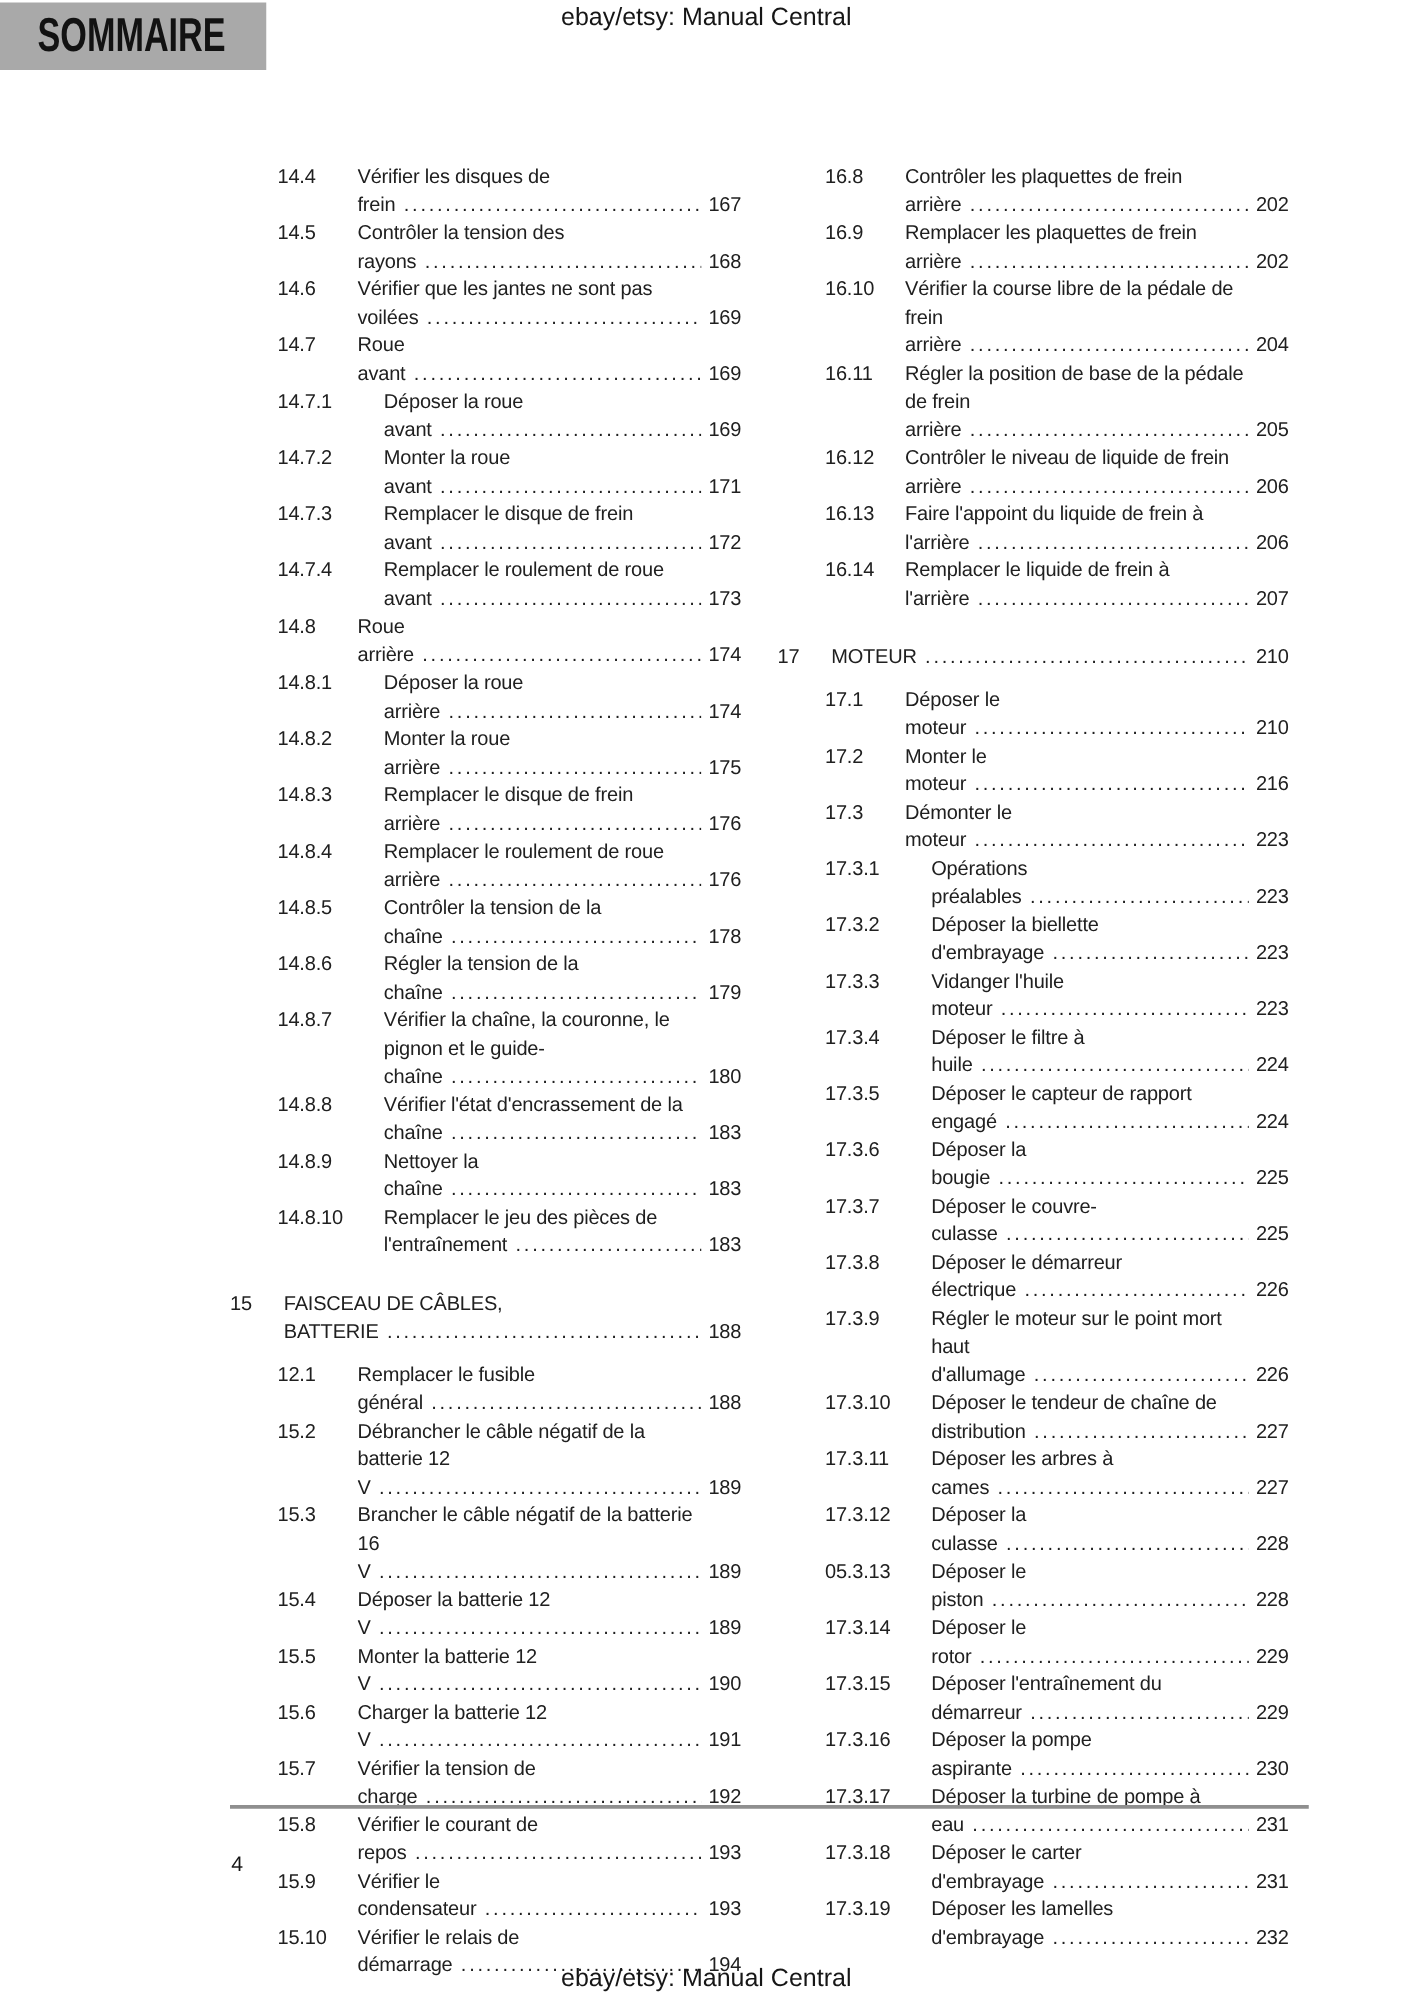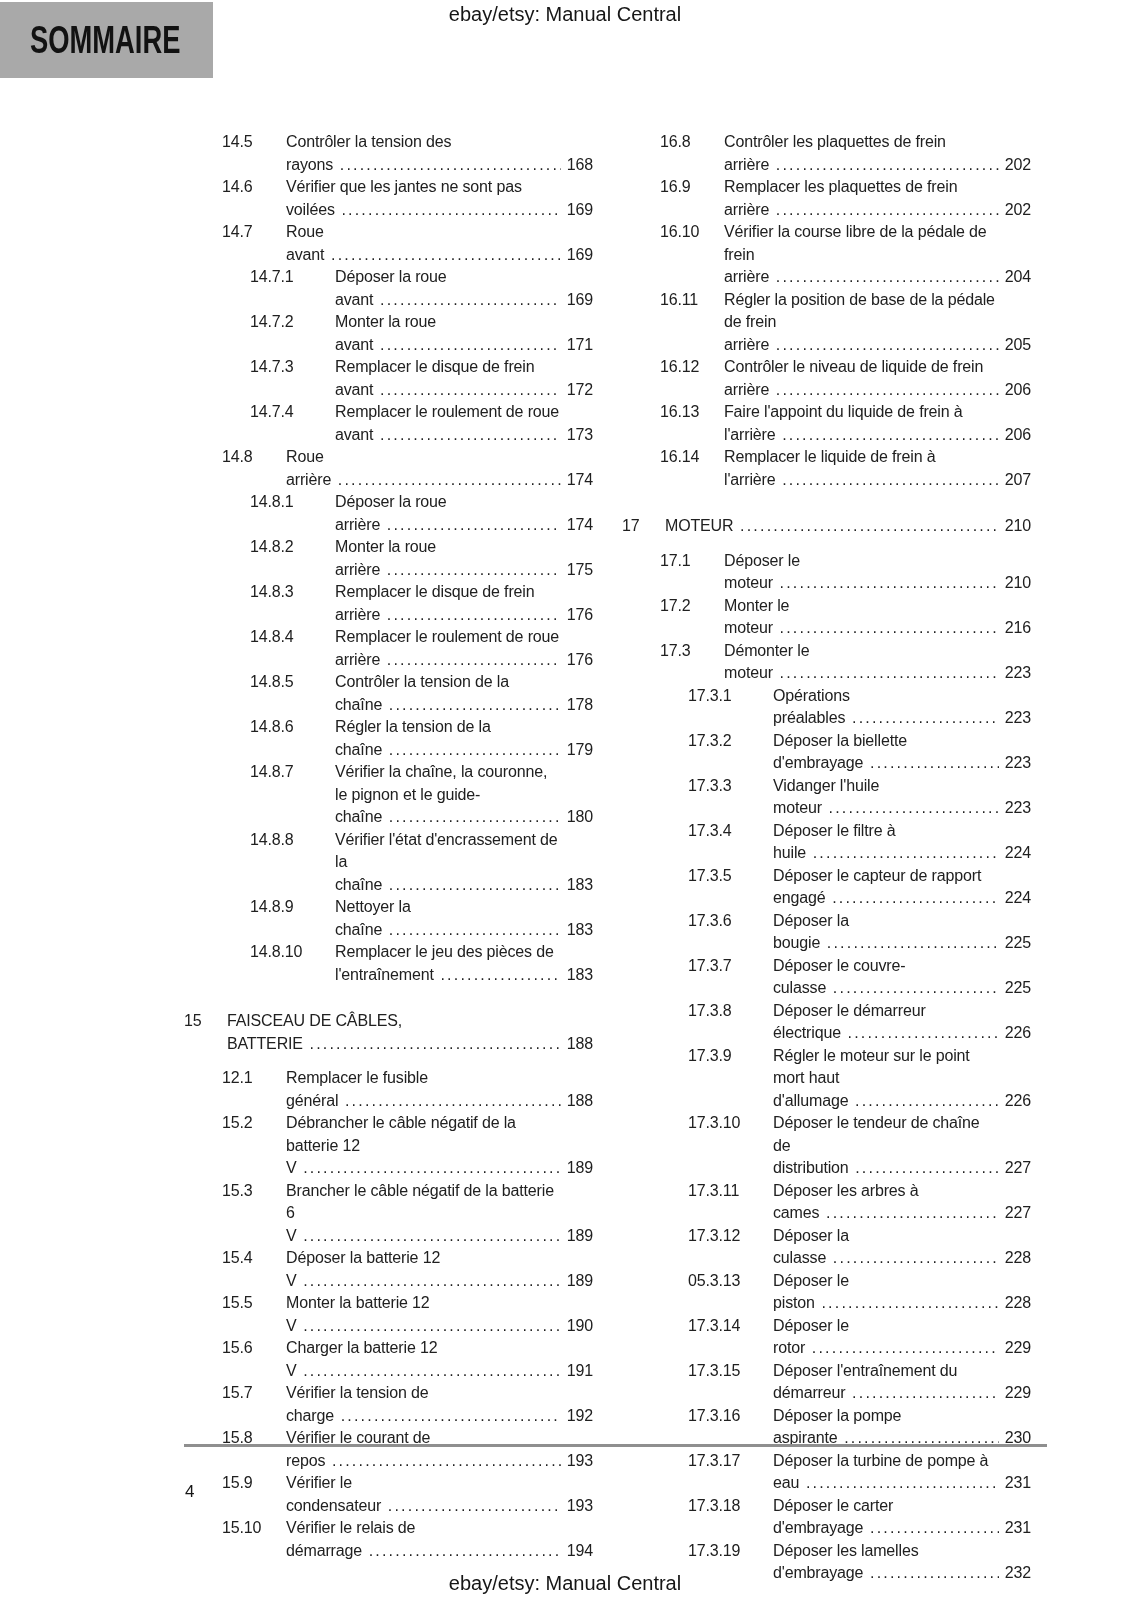--- a/index.html
+++ b/index.html
@@ -7,21 +7,21 @@
     position:relative;
     width:1130px;height:1600px;
     background:#ffffff;
     font-family:"Liberation Sans", sans-serif;
     color:#202020;
     overflow:hidden;
   }
   
   .sommaire-box{
     position:absolute;left:0;top:2px;
-    width:213px;height:76px;
+    width:213px;height:54px;
     background:#a9a9a9;
   }
   .sommaire-text{
     position:absolute;left:30px;top:50%;
     transform:translateY(-50%) scaleX(0.72);
     transform-origin:left center;
     font-size:38px;font-weight:bold;color:#121212;
     letter-spacing:0;white-space:nowrap;
   }
   .doc-title-top{
@@ -43,21 +43,21 @@
   .entry .title{flex:1 1 0;min-width:0;overflow:hidden;}
   .entry .title::after{
     content:" .............................................................................................................................";
     letter-spacing:2.2px;white-space:nowrap;
   }
   .entry .pg{flex:none;align-self:flex-end;padding-left:5px;min-width:27px;text-align:right;}
   .l1{margin:24px 0 12px 0;justify-content:space-between;}
   .l1 .num{width:43px;}
   .l2,.l3{margin-left:38px;}
   .l2 .num{width:64px;}
-  .l3 .num{width:85px;margin-left:28px;}
+  .l3 .num{width:85px;}
   
   .divider{
     position:absolute;left:184px;top:1444px;
     width:863px;height:3px;background:#8f8f8f;
   }
   .page-number{
     position:absolute;left:185px;top:1482px;
     font-size:17px;color:#161616;
   }
   .doc-title-bottom{
@@ -72,20 +72,25 @@
 
   <div class="sommaire-box">
     <span class="sommaire-text">SOMMAIRE</span>
   </div>
 
   <div class="doc-title-top">ebay/etsy: Manual Central</div>
 
   <div class="toc">
     <div class="col">
         <div class="entry l2">
+          <span class="num">14.4</span>
+          <span class="title">Vérifier les disques de frein</span>
+          <span class="pg">167</span>
+        </div>
+        <div class="entry l2">
           <span class="num">14.5</span>
           <span class="title">Contrôler la tension des rayons</span>
           <span class="pg">168</span>
         </div>
         <div class="entry l2">
           <span class="num">14.6</span>
           <span class="title">Vérifier que les jantes ne sont pas voilées</span>
           <span class="pg">169</span>
         </div>
         <div class="entry l2">
@@ -178,21 +183,21 @@
           <span class="title">Remplacer le fusible général</span>
           <span class="pg">188</span>
         </div>
         <div class="entry l2">
           <span class="num">15.2</span>
           <span class="title">Débrancher le câble négatif de la batterie 12 V</span>
           <span class="pg">189</span>
         </div>
         <div class="entry l2">
           <span class="num">15.3</span>
-          <span class="title">Brancher le câble négatif de la batterie 6 V</span>
+          <span class="title">Brancher le câble négatif de la batterie 16 V</span>
           <span class="pg">189</span>
         </div>
         <div class="entry l2">
           <span class="num">15.4</span>
           <span class="title">Déposer la batterie 12 V</span>
           <span class="pg">189</span>
         </div>
         <div class="entry l2">
           <span class="num">15.5</span>
           <span class="title">Monter la batterie 12 V</span>

